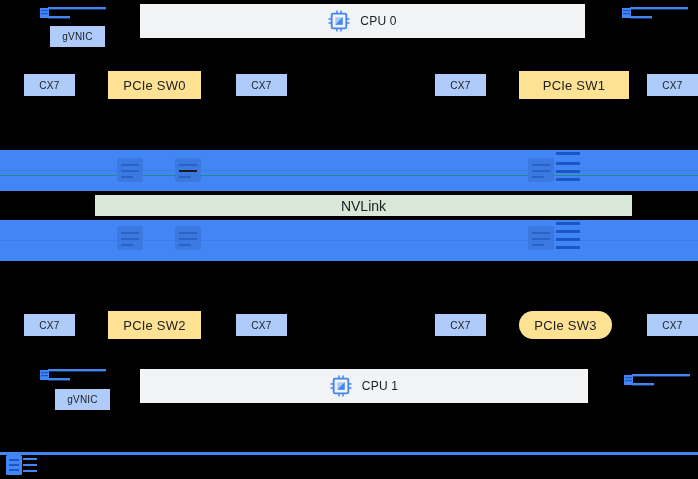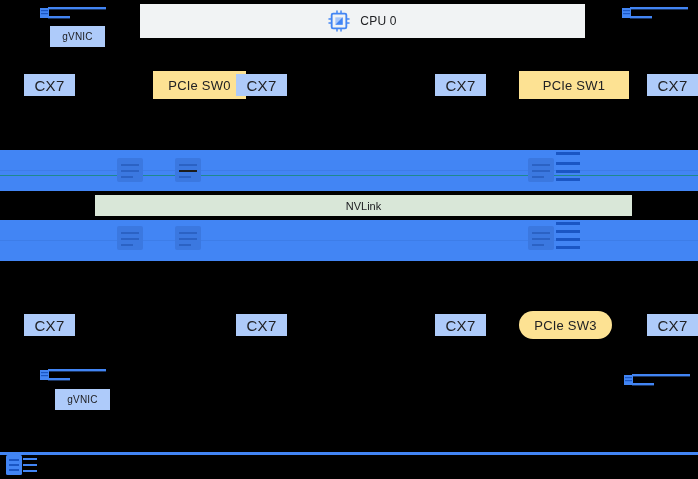--- a/index.html
+++ b/index.html
@@ -6,27 +6,27 @@
   body{width:698px;height:479px;position:relative;overflow:hidden;
        font-family:"Liberation Sans","DejaVu Sans",sans-serif;background:#000;}
   .canvas{position:absolute;inset:0;width:698px;height:479px;background:#000;}
   .node{position:absolute;box-sizing:border-box;display:flex;align-items:center;
         justify-content:center;white-space:nowrap;}
   
   .cpu-box{background:#f1f3f4;color:#202124;font-size:14px;border:none;
            gap:10px;padding:0 8px;}
   .cpu-box .lbl{font-size:12px;color:#202124;letter-spacing:.2px;}
   
-  .cx7{background:#aecbfa;color:#202124;font-size:15px;letter-spacing:.3px;}
+  .cx7{background:#aecbfa;color:#202124;font-size:10px;letter-spacing:.3px;}
   
   .pcie{background:#fde293;color:#202124;font-size:13px;letter-spacing:.2px;}
   
   .gvnic{background:#aecbfa;color:#202124;font-size:10px;letter-spacing:.2px;justify-content:center;}
   
-  .nvlink{background:#d9e7d8;color:#202124;font-size:11px;border:1px solid #000;}
+  .nvlink{background:#d9e7d8;color:#202124;font-size:14px;border:1px solid #000;}
   
   .gpu-band{background:#4285f4;}
   .band-line{position:absolute;height:1px;background:#1a8a7a;opacity:.85;}
   .band-line2{position:absolute;height:1px;background:#3b78e0;opacity:.6;}
   
   .rail{position:absolute;background:#000;border-top:3px solid #4285f4;
         border-bottom:3px solid #4285f4;}
   svg{display:block;}
   .icon{display:inline-flex;align-items:center;justify-content:center;}
 </style>
@@ -77,21 +77,21 @@
       <rect x="2" y="4" width="9" height="10" fill="#4285f4"></rect>
       <rect x="3" y="6" width="7" height="1.2" fill="#1a56c4"></rect>
       <rect x="3" y="9" width="7" height="1.2" fill="#1a56c4"></rect>
     </svg>
   </span>
 
   <div class="node cx7" style="left:24px;top:74px;width:51px;height:22px;">
     <span>CX7</span>
   </div>
 
-  <div class="node pcie" style="left:108px;top:71px;width:93px;height:28px;margin-left:45px;">
+  <div class="node pcie" style="left:108px;top:71px;width:93px;height:28px;">
     <span>PCIe SW0</span>
   </div>
 
   <div class="node cx7" style="left:236px;top:74px;width:51px;height:22px;">
     <span>CX7</span>
   </div>
 
   <div class="node cx7" style="left:435px;top:74px;width:51px;height:22px;">
     <span>CX7</span>
   </div>
@@ -180,20 +180,23 @@
       <rect x="8" y="12" width="24" height="3" fill="#1a56c4"></rect>
       <rect x="8" y="20" width="24" height="3" fill="#1a56c4"></rect>
       <rect x="8" y="28" width="24" height="3" fill="#1a56c4"></rect>
     </svg>
   </span>
 
   <div class="node cx7" style="left:24px;top:314px;width:51px;height:22px;">
     <span>CX7</span>
   </div>
 
+  <div class="node pcie" style="left:108px;top:311px;width:93px;height:28px;">
+    <span>PCIe SW2</span>
+  </div>
 
   <div class="node cx7" style="left:236px;top:314px;width:51px;height:22px;">
     <span>CX7</span>
   </div>
 
   <div class="node cx7" style="left:435px;top:314px;width:51px;height:22px;">
     <span>CX7</span>
   </div>
 
   <div class="node pcie" style="left:519px;top:311px;width:93px;height:28px;border-radius:14px;">
@@ -211,20 +214,40 @@
       <rect x="2" y="4" width="9" height="10" fill="#4285f4"></rect>
       <rect x="3" y="6" width="7" height="1.2" fill="#1a56c4"></rect>
       <rect x="3" y="9" width="7" height="1.2" fill="#1a56c4"></rect>
     </svg>
   </span>
 
   <div class="node gvnic" style="left:55px;top:389px;width:55px;height:21px;">
     <span>gVNIC</span>
   </div>
 
+  <div class="node cpu-box" style="left:140px;top:369px;width:448px;height:34px;">
+    <span class="icon">
+      <svg width="22" height="22" viewBox="0 0 24 24">
+        <g fill="#4285f4">
+          <rect x="9" y="0.5" width="1.6" height="3"></rect>
+          <rect x="13.4" y="0.5" width="1.6" height="3"></rect>
+          <rect x="9" y="20.5" width="1.6" height="3"></rect>
+          <rect x="13.4" y="20.5" width="1.6" height="3"></rect>
+          <rect x="0.5" y="9" width="3" height="1.6"></rect>
+          <rect x="0.5" y="13.4" width="3" height="1.6"></rect>
+          <rect x="20.5" y="9" width="3" height="1.6"></rect>
+          <rect x="20.5" y="13.4" width="3" height="1.6"></rect>
+          <rect x="4" y="4" width="16" height="16" rx="1.5" fill="none" stroke="#4285f4" stroke-width="2"></rect>
+          <rect x="8" y="8" width="8" height="8" fill="#a8c7fa"></rect>
+          <path d="M8 16 L16 8 L16 16 Z" fill="#4285f4"></path>
+        </g>
+      </svg>
+    </span>
+    <span class="lbl">CPU 1</span>
+  </div>
 
   <span class="node icon" style="left:622px;top:371px;width:72px;height:18px;">
     <svg width="72" height="18" viewBox="0 0 72 18">
       <rect x="10" y="3" width="58" height="2.4" fill="#4285f4"></rect>
       <rect x="10" y="12" width="22" height="2.4" fill="#4285f4"></rect>
       <rect x="2" y="4" width="9" height="10" fill="#4285f4"></rect>
       <rect x="3" y="6" width="7" height="1.2" fill="#1a56c4"></rect>
       <rect x="3" y="9" width="7" height="1.2" fill="#1a56c4"></rect>
     </svg>
   </span>

